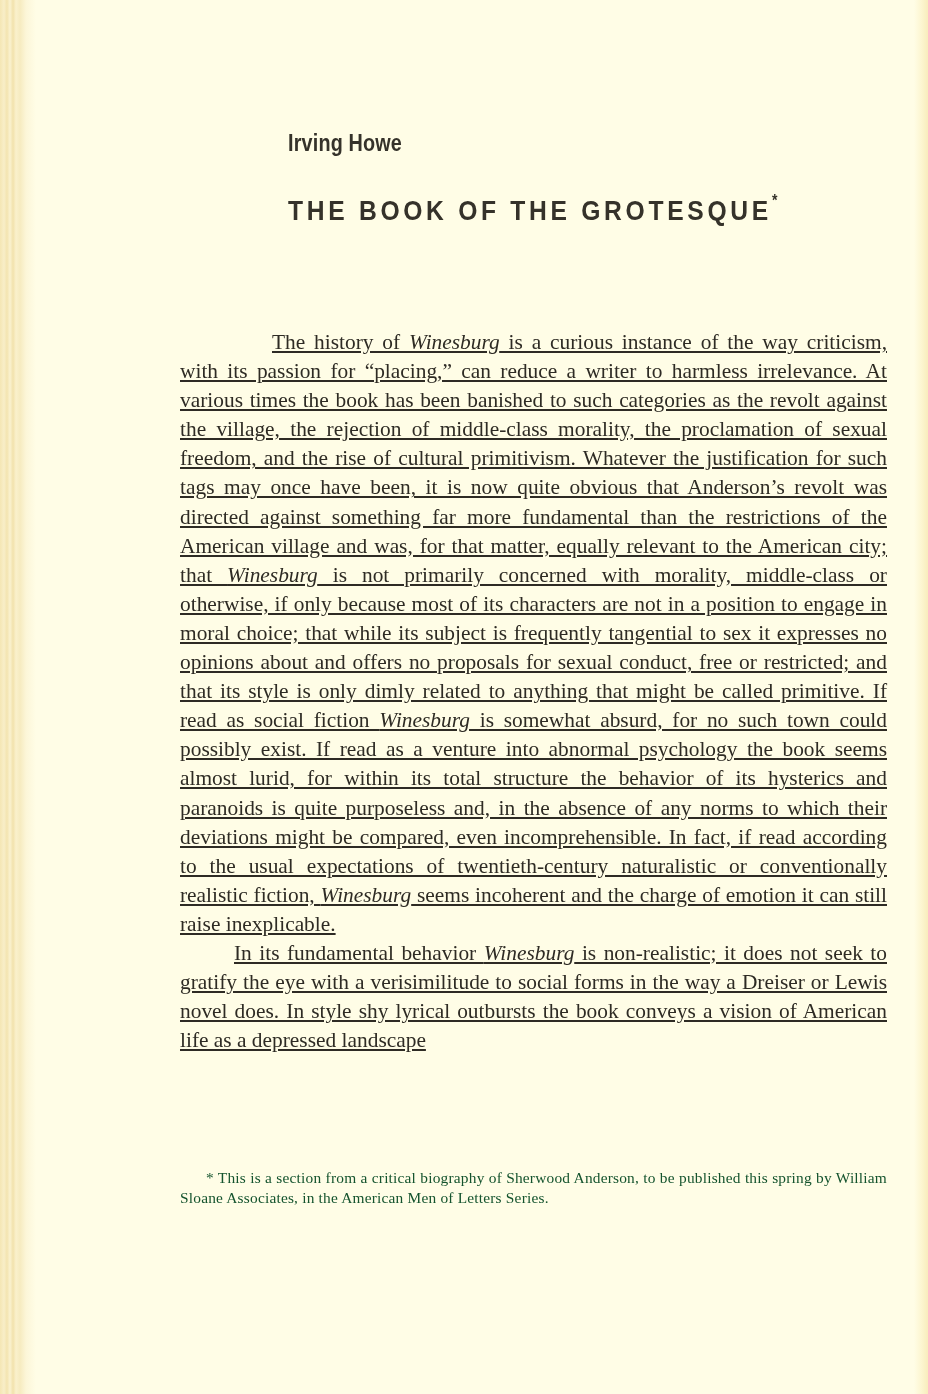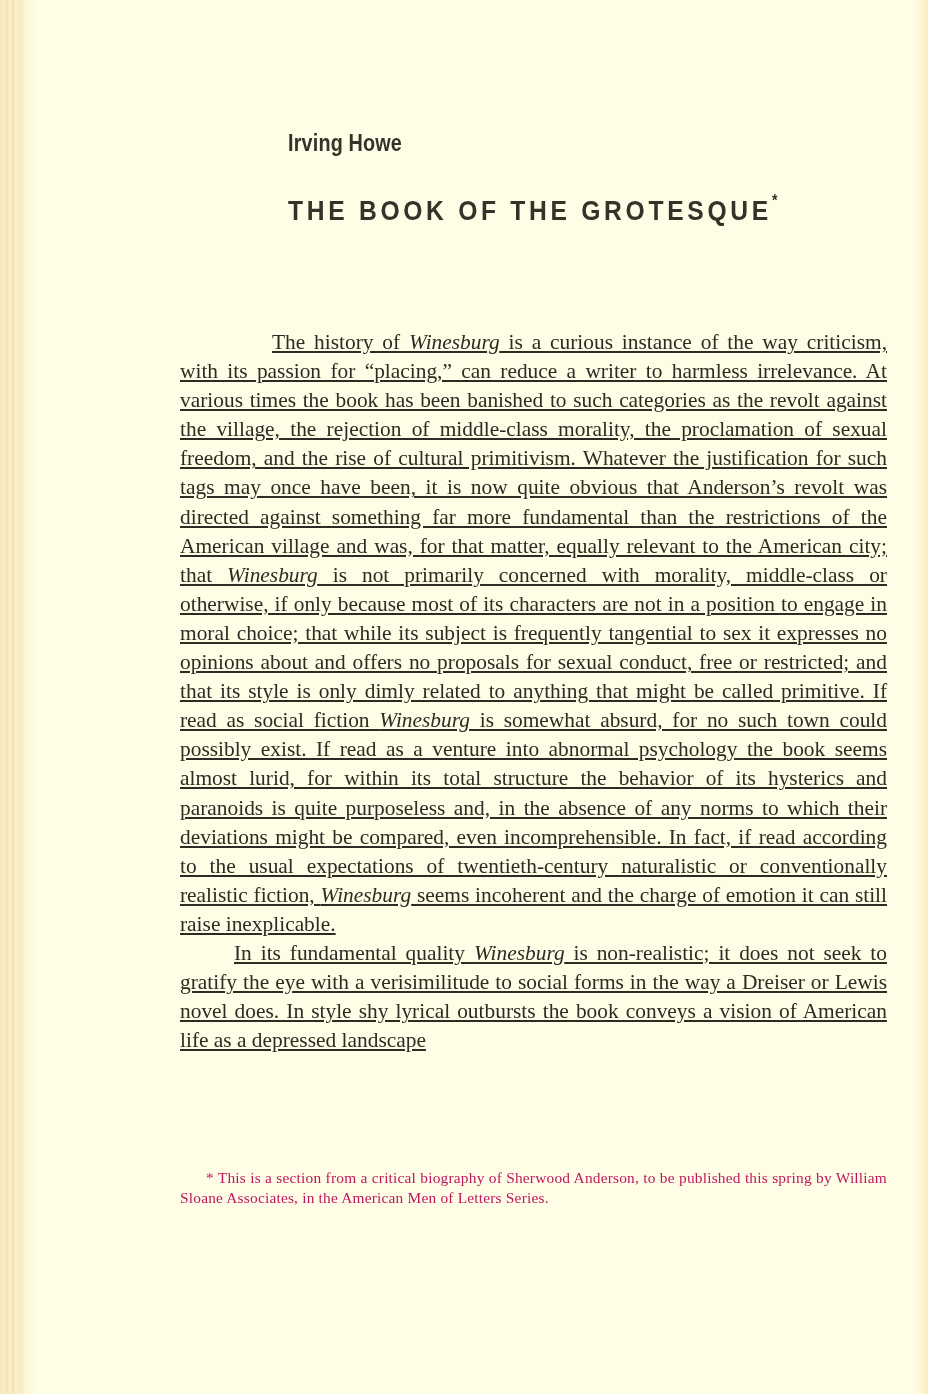--- a/index.html
+++ b/index.html
@@ -85,21 +85,21 @@
     font-style: italic;
   }
   .footnote {
     position: absolute;
     left: 180px;
     top: 1168px;
     width: 707px;
     font-size: 15.4px;
     line-height: 19.5px;
     text-align: justify;
-    color: #be185d;
+    color: #14532d;
     letter-spacing: 0.2px;
   }
   .footnote p {
     margin: 0;
     text-indent: 26px;
   }
 </style>
 </head>
 <body>
 
@@ -108,19 +108,19 @@
 
 <div class="author">Irving Howe</div>
 
 <div class="title"><span>THE BOOK OF THE GROTESQUE</span><sup>*</sup></div>
 
 <div class="body-text">
   <p>
     <span>The history of </span><em>Winesburg</em><span> is a curious instance of the way criticism, with its passion for “placing,” can reduce a writer to harm­less irrelevance. At various times the book has been banished to such categories as the revolt against the village, the rejection of middle-class morality, the proclamation of sexual freedom, and the rise of cultural primitivism. Whatever the justification for such tags may once have been, it is now quite obvious that Anderson’s revolt was directed against something far more fundamental than the re­strictions of the American village and was, for that matter, equally relevant to the American city; that </span><em>Winesburg</em><span> is not primarily con­cerned with morality, middle-class or otherwise, if only because most of its characters are not in a position to engage in moral choice; that while its subject is frequently tangential to sex it expresses no opinions about and offers no proposals for sexual conduct, free or restricted; and that its style is only dimly related to anything that might be called primitive. If read as social fiction </span><em>Winesburg</em><span> is somewhat absurd, for no such town could possibly exist. If read as a venture into abnormal psychology the book seems almost lurid, for within its total structure the behavior of its hysterics and paranoids is quite purposeless and, in the absence of any norms to which their devia­tions might be compared, even incomprehensible. In fact, if read according to the usual expectations of twentieth-century naturalistic or conventionally realistic fiction, </span><em>Winesburg</em><span> seems incoherent and the charge of emotion it can still raise inexplicable.</span>
   </p>
   <p class="second">
-    <span>In its fundamental quality </span><em>Winesburg</em><span> is non-realistic; it does not seek to gratify the eye with a verisimilitude to social forms in the way a Dreiser or Lewis novel does. In style shy lyrical outbursts the book conveys a vision of American life as a depressed landscape</span>
+    <span>In its fundamental behavior </span><em>Winesburg</em><span> is non-realistic; it does not seek to gratify the eye with a verisimilitude to social forms in the way a Dreiser or Lewis novel does. In style shy lyrical outbursts the book conveys a vision of American life as a depressed landscape</span>
   </p>
 </div>
 
 <div class="footnote">
   <p><span>*</span><span> This is a section from a critical biography of Sherwood Anderson, to be published this spring by William Sloane Associates, in the American Men of Letters Series.</span></p>
 </div>
 
 </body></html>

